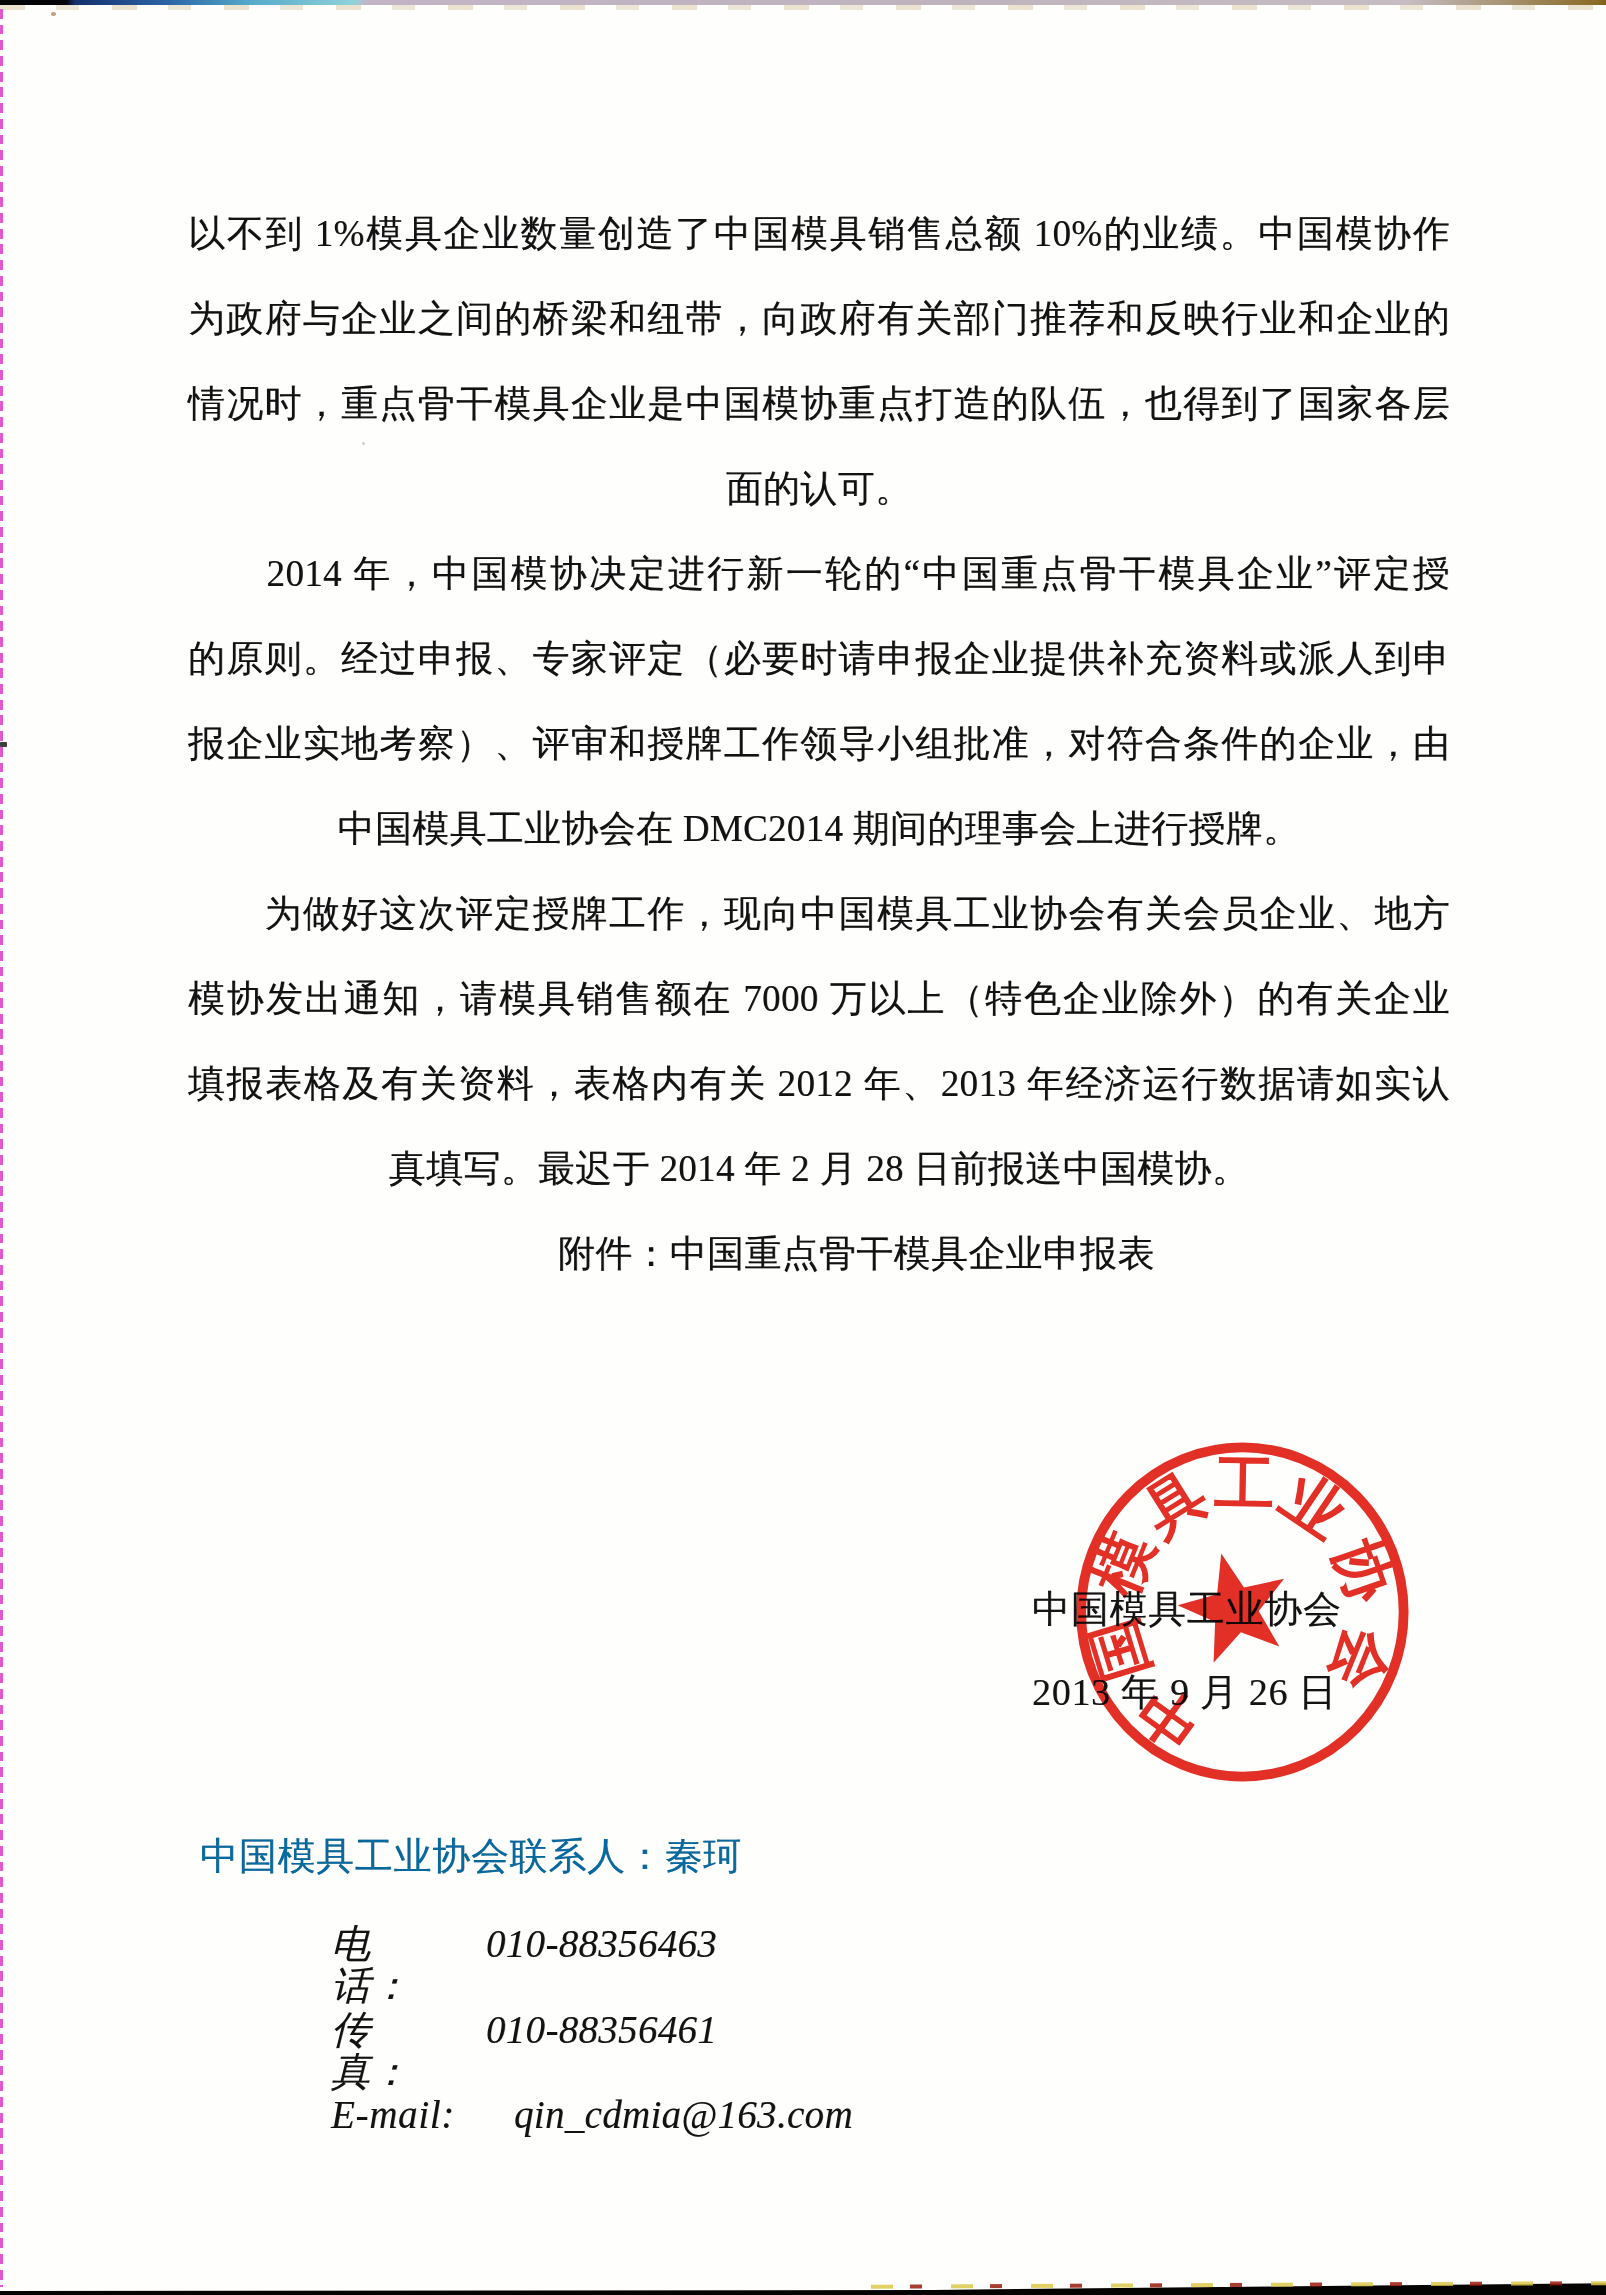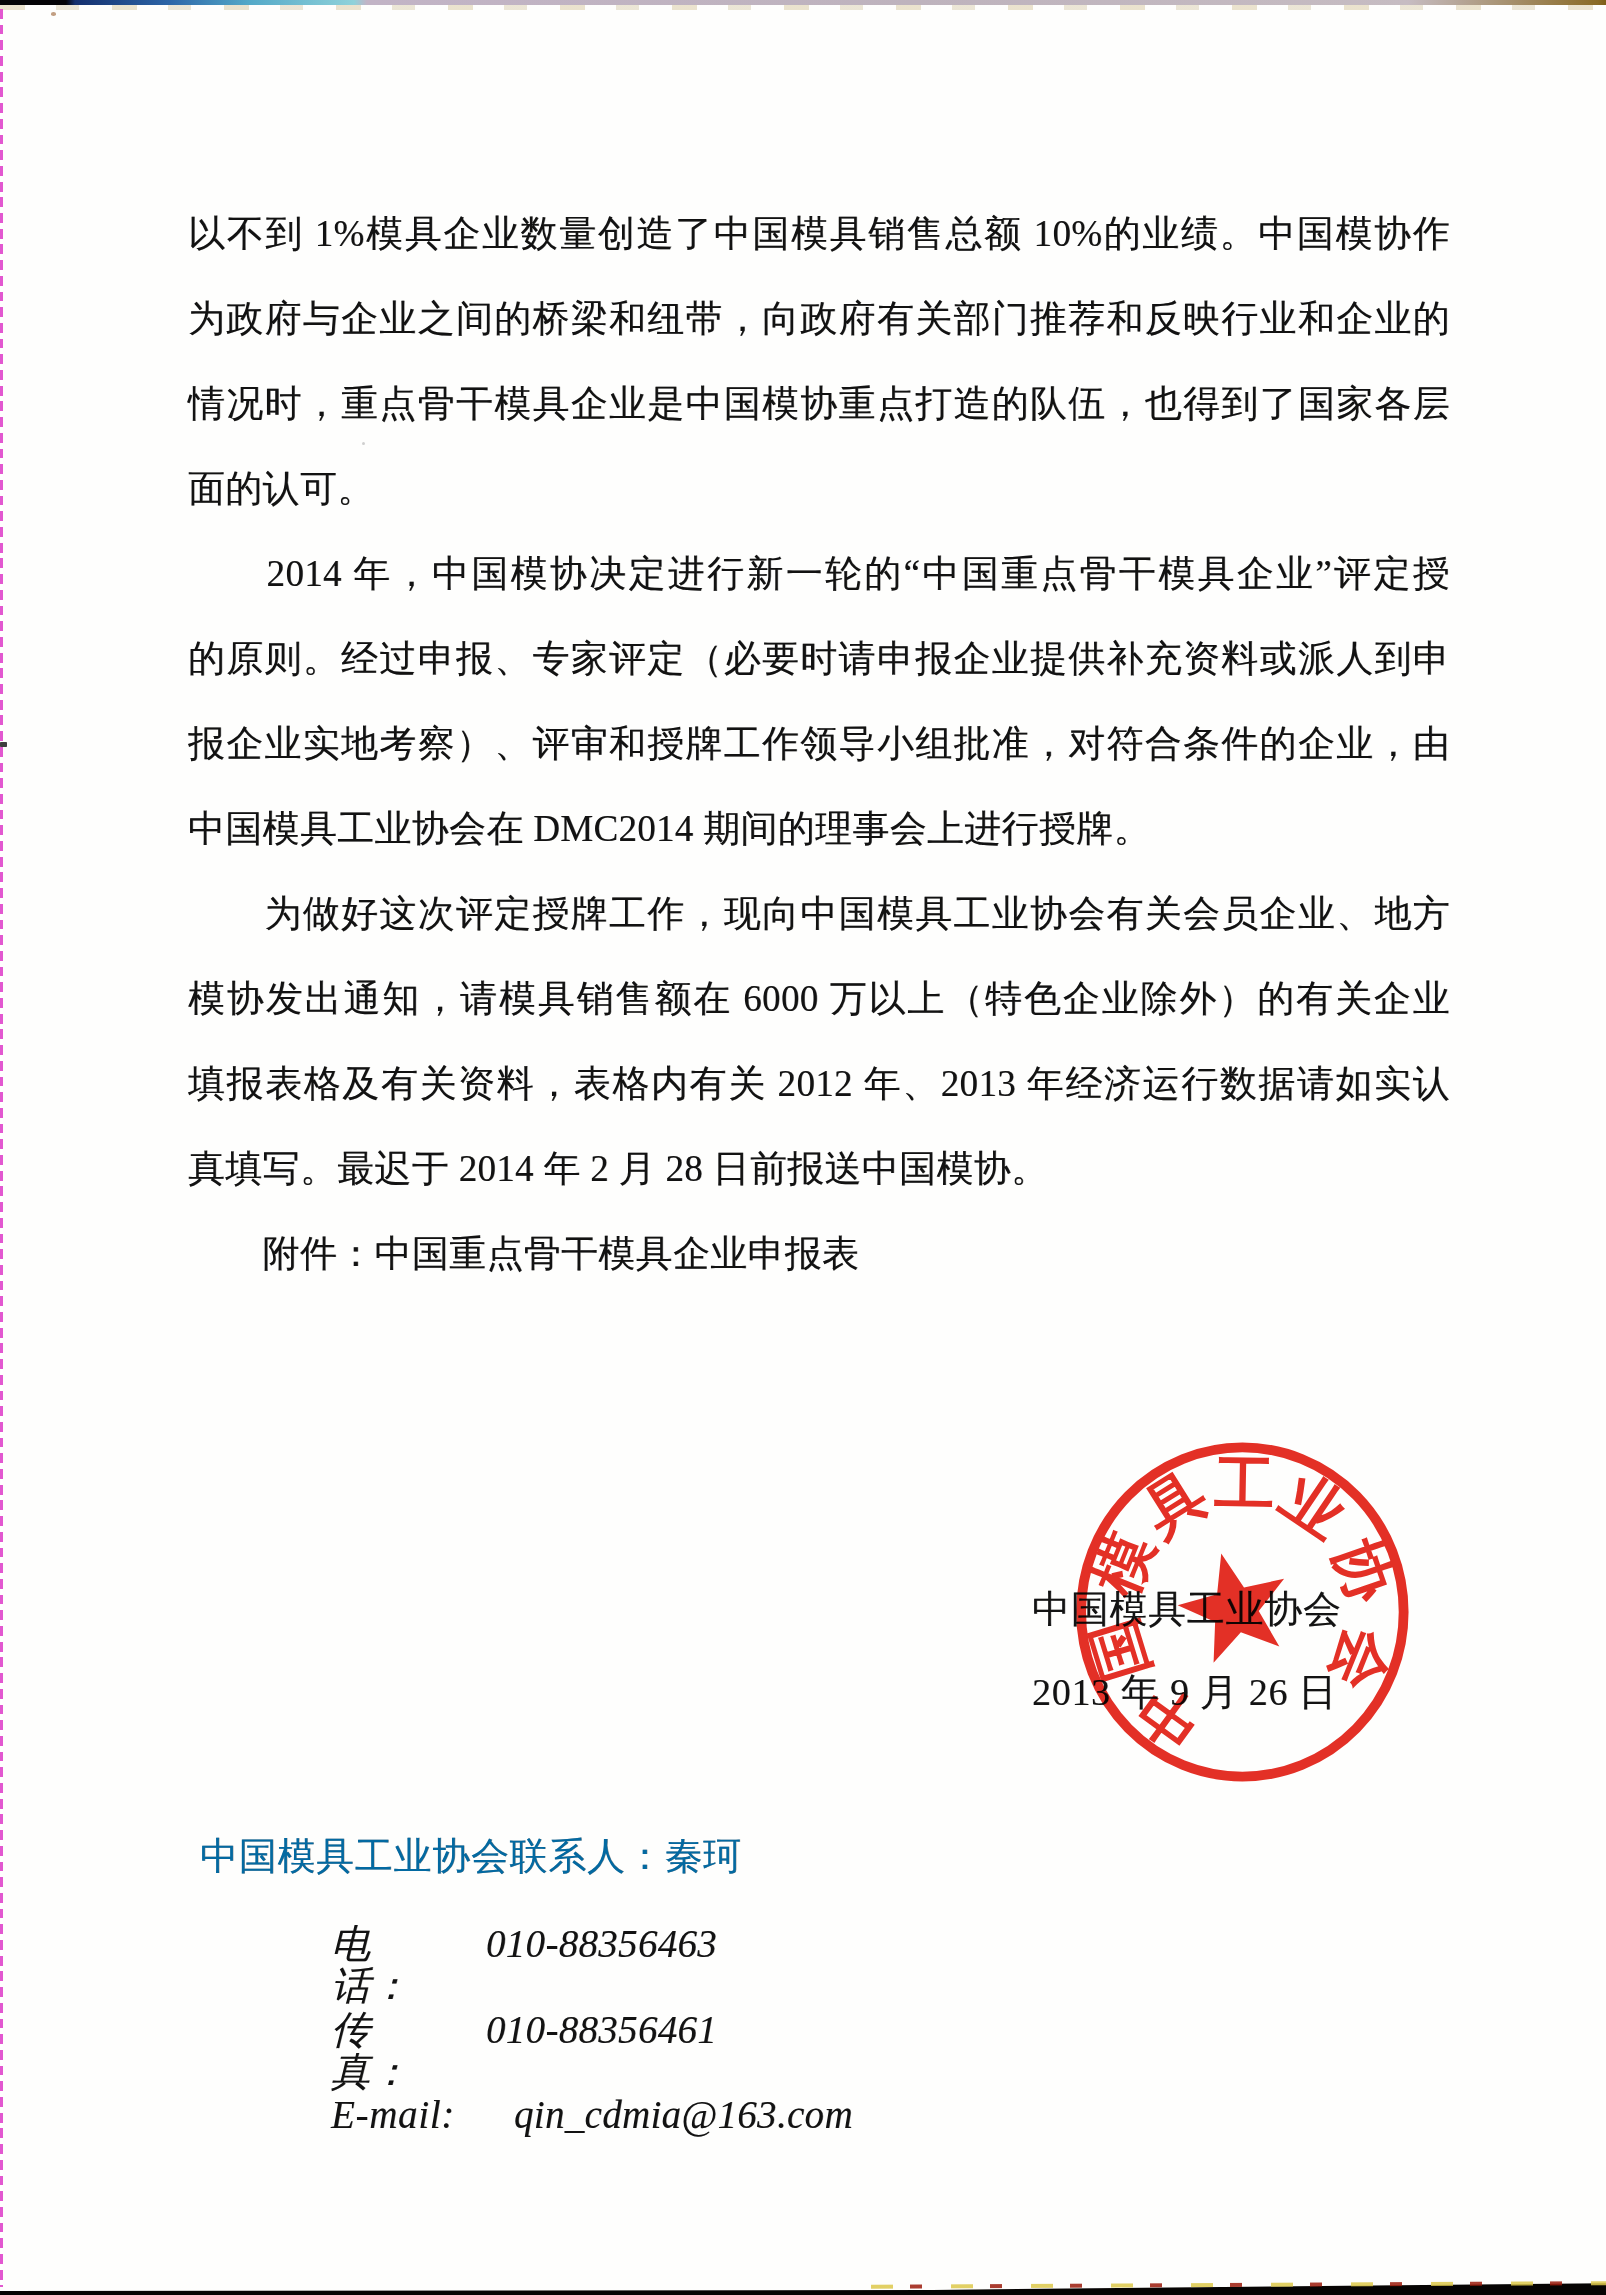--- a/index.html
+++ b/index.html
@@ -59,20 +59,21 @@
   .body-text{
     position:absolute;left:188px;top:191px;width:1262px;
   }
   .line{
     height:85px;line-height:85px;
     font-size:37px;
     letter-spacing:0.3px;
     color:#121212;
     text-shadow:0.5px 0 0 rgba(10,10,10,.45);
     white-space:pre-wrap;
+    text-align:center;
   }
   .line.jf{text-align:justify;text-align-last:justify;}
 
   
   .sig{
     position:absolute;left:1032px;
     font-size:38px;line-height:41px;color:#131313;
     text-shadow:0.5px 0 0 rgba(10,10,10,.4);
     letter-spacing:0.7px;
     z-index:2;
@@ -129,21 +130,21 @@
   <div class="body-text">
     <div class="line jf">以不到 1%模具企业数量创造了中国模具销售总额 10%的业绩。中国模协作</div>
     <div class="line jf">为政府与企业之间的桥梁和纽带，向政府有关部门推荐和反映行业和企业的</div>
     <div class="line jf">情况时，重点骨干模具企业是中国模协重点打造的队伍，也得到了国家各层</div>
     <div class="line">面的认可。</div>
     <div class="line jf">　　2014 年，中国模协决定进行新一轮的“中国重点骨干模具企业”评定授</div>
     <div class="line jf">的原则。经过申报、专家评定（必要时请申报企业提供补充资料或派人到申</div>
     <div class="line jf">报企业实地考察）、评审和授牌工作领导小组批准，对符合条件的企业，由</div>
     <div class="line">中国模具工业协会在 DMC2014 期间的理事会上进行授牌。</div>
     <div class="line jf">　　为做好这次评定授牌工作，现向中国模具工业协会有关会员企业、地方</div>
-    <div class="line jf">模协发出通知，请模具销售额在 6000 万以上（特色企业除外）的有关企业</div>
+    <div class="line jf">模协发出通知，请模具销售额在 7000 万以上（特色企业除外）的有关企业</div>
     <div class="line jf">填报表格及有关资料，表格内有关 2012 年、2013 年经济运行数据请如实认</div>
     <div class="line">真填写。最迟于 2014 年 2 月 28 日前报送中国模协。</div>
     <div class="line">　　附件：中国重点骨干模具企业申报表</div>
   </div>
 
   <div class="sig org">中国模具工业协会</div>
   <div class="sig date">2013 年 9 月 26 日</div>
 
   <svg class="seal" viewBox="0 0 540 540">
     <ellipse cx="266" cy="270" rx="246" ry="251" fill="none" stroke="#e3271d" stroke-width="15"></ellipse>

